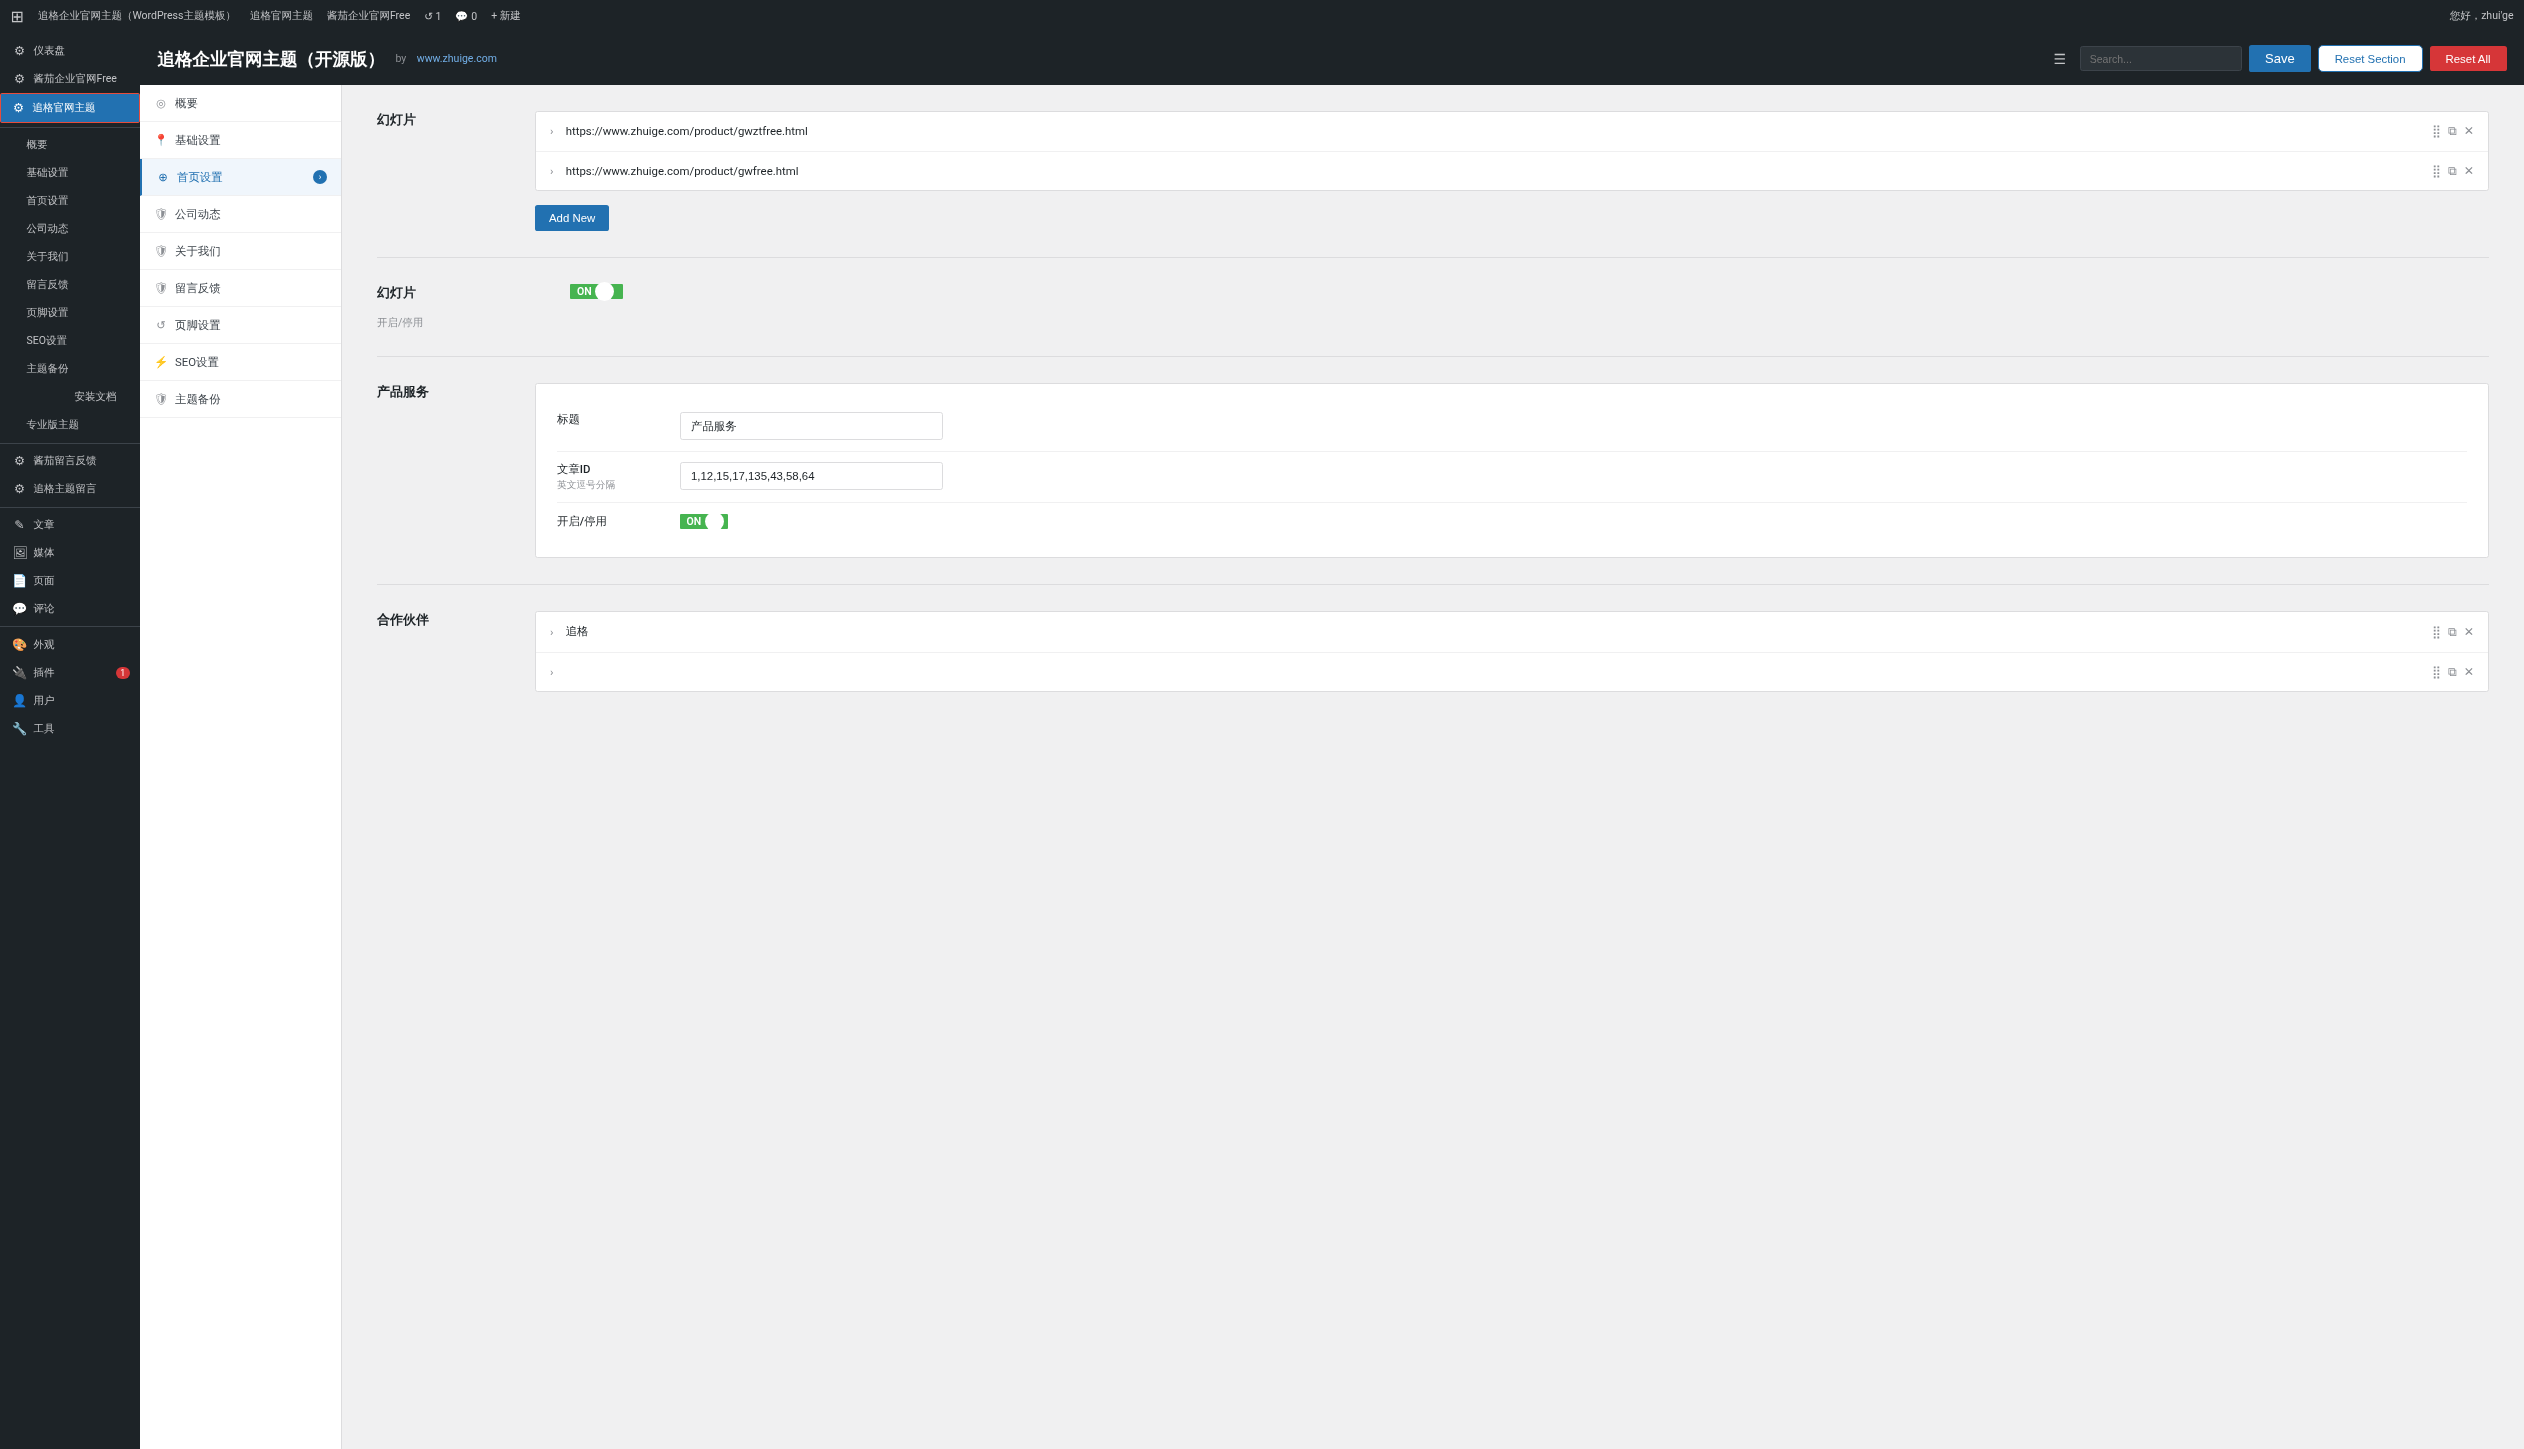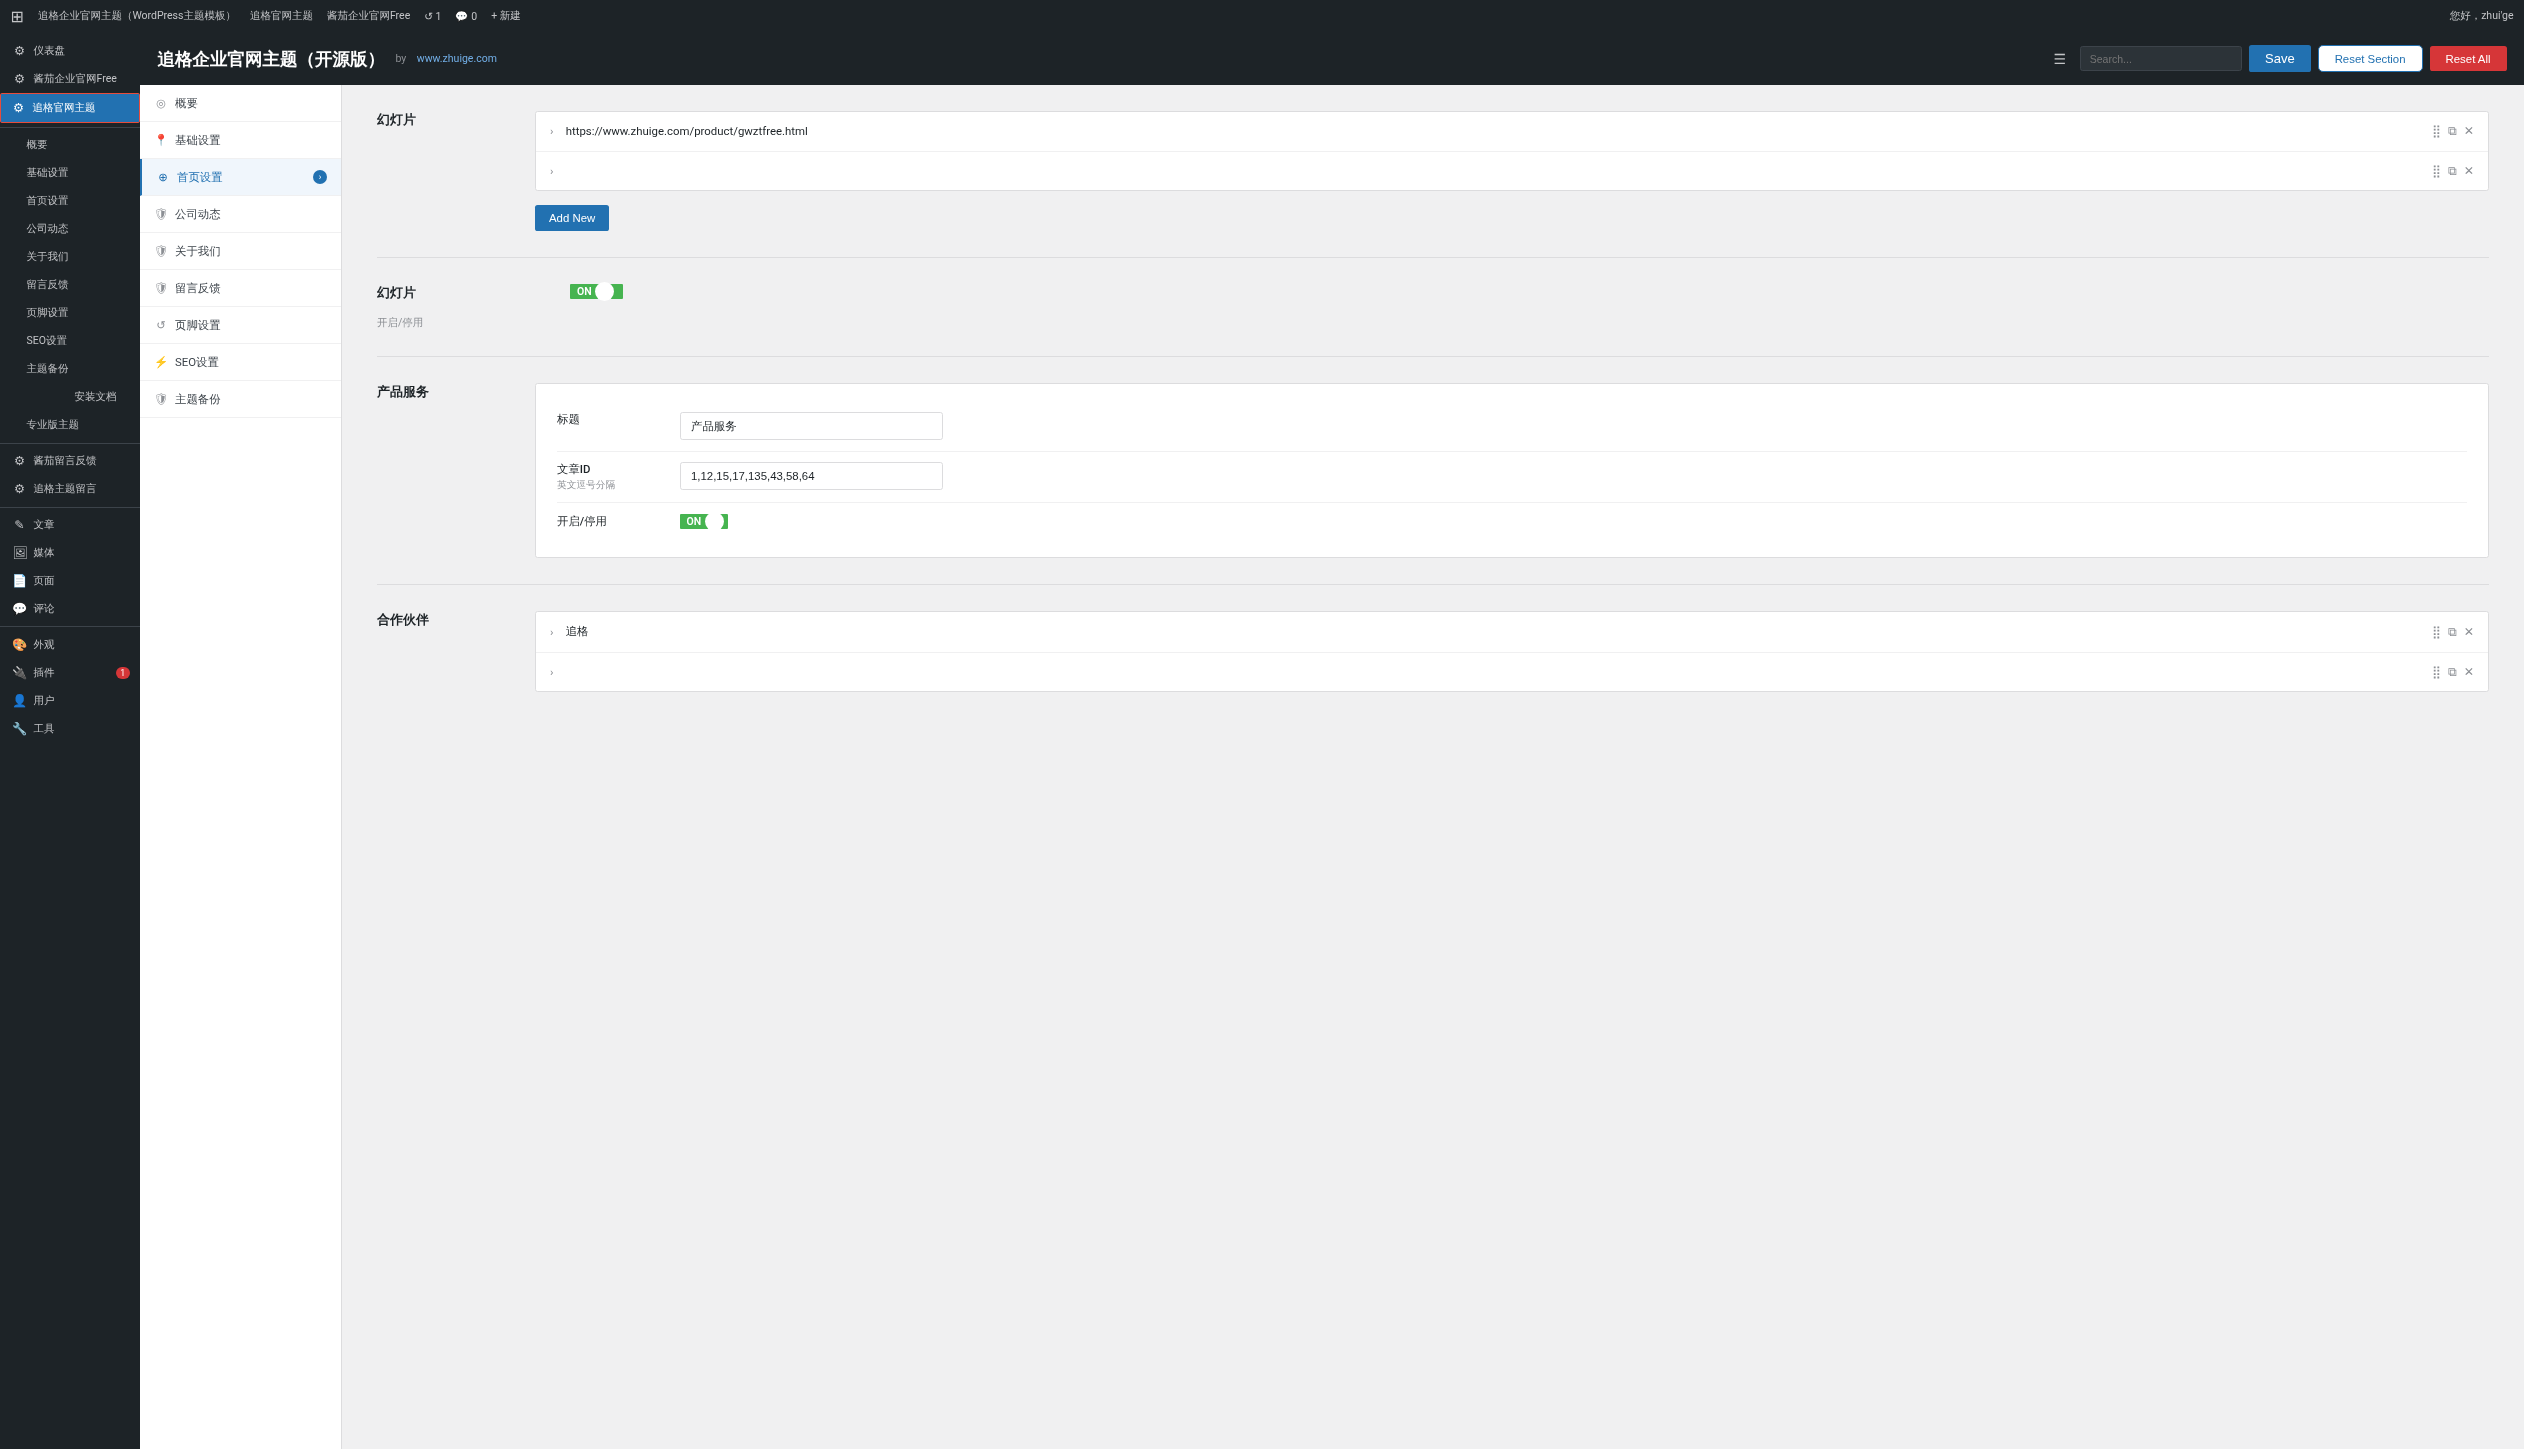--- a/index.html
+++ b/index.html
@@ -355,20 +355,21 @@
                 <span class="repeater-chevron">›</span>
                 <span class="repeater-url">https://www.zhuige.com/product/gwztfree.html</span>
                 <div class="repeater-actions">
                   <button class="repeater-btn">⣿</button>
                   <button class="repeater-btn">⧉</button>
                   <button class="repeater-btn">✕</button>
                 </div>
               </div>
               <div class="repeater-item">
                 <span class="repeater-chevron">›</span>
+                <span class="repeater-url">https://www.zhuige.com/product/gwfree.html</span>
                 <div class="repeater-actions">
                   <button class="repeater-btn">⣿</button>
                   <button class="repeater-btn">⧉</button>
                   <button class="repeater-btn">✕</button>
                 </div>
               </div>
             </div>
             <button class="btn-add-new">Add New</button>
           </div>
         </div>

